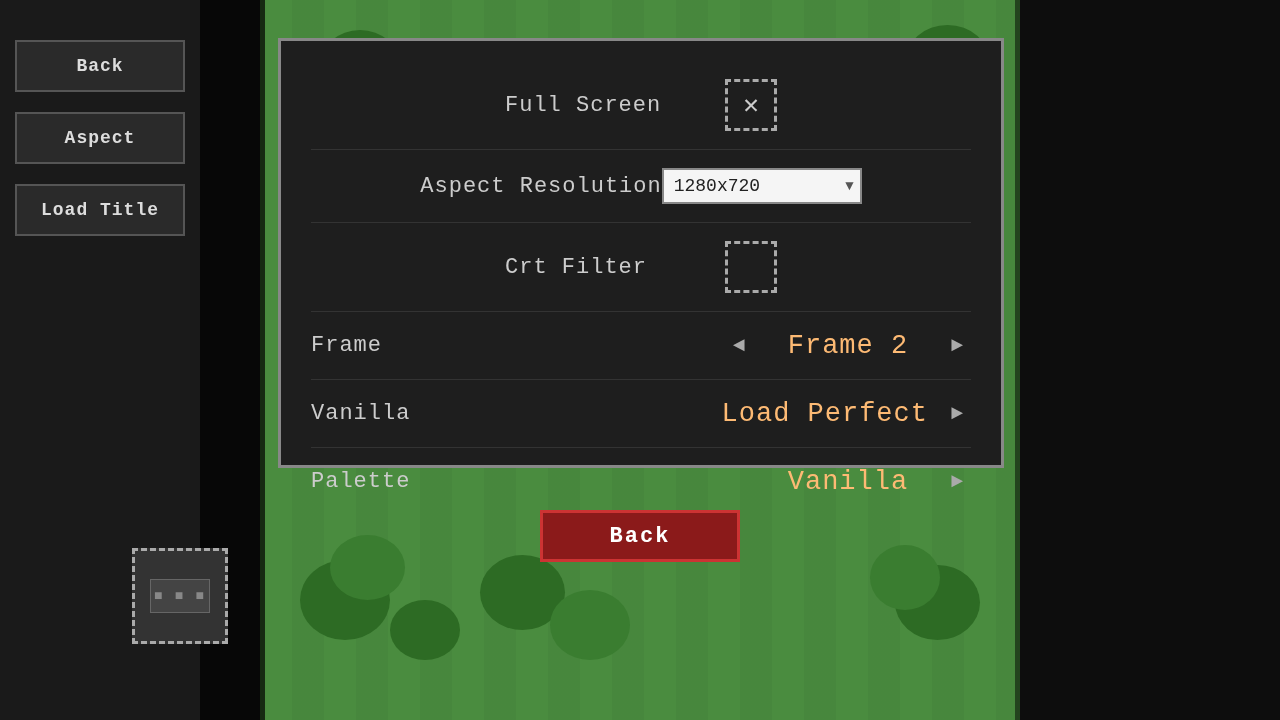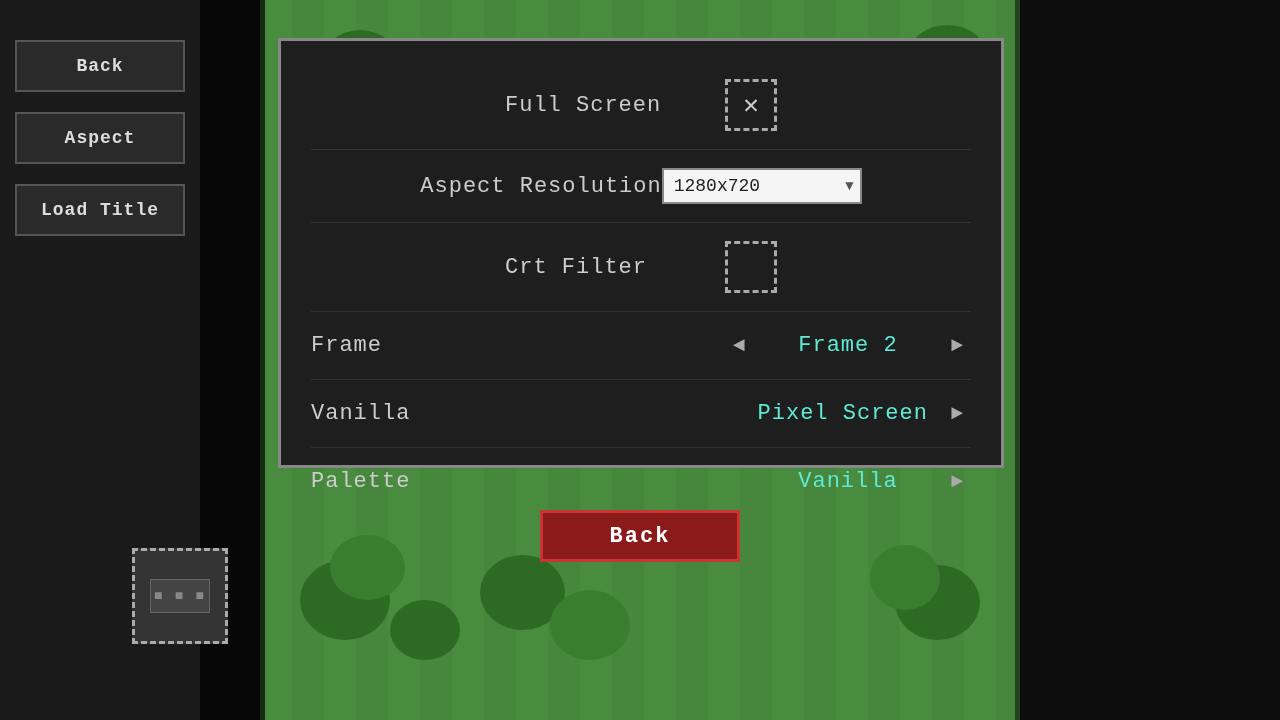--- a/index.html
+++ b/index.html
@@ -178,22 +178,22 @@
     }
 
     .arrow-right {
       color: #aaa;
       font-size: 20px;
       cursor: pointer;
       padding: 4px 8px;
     }
 
     .setting-value {
-      color: #5eead4;
-      font-size: 22px;
+      color: #fdba74;
+      font-size: 27px;
       font-family: 'Courier New', monospace;
       letter-spacing: 1px;
       min-width: 160px;
       text-align: center;
     }
 
     .frame-control {
       display: flex;
       align-items: center;
       gap: 15px;
@@ -339,21 +339,21 @@
       <div class="frame-control">
         <span class="arrow-left">◄</span>
         <span class="setting-value">Frame 2</span>
         <span class="arrow-right">►</span>
       </div>
     </div>
 
     <div class="setting-row">
       <span class="setting-label">Vanilla</span>
       <div class="frame-control">
-        <span class="setting-value">Pixel Screen</span>
+        <span class="setting-value">Load Perfect</span>
         <span class="arrow-right">►</span>
       </div>
     </div>
 
     <div class="setting-row">
       <span class="setting-label">Palette</span>
       <div class="frame-control">
         <span class="setting-value">Vanilla</span>
         <span class="arrow-right">►</span>
       </div>

